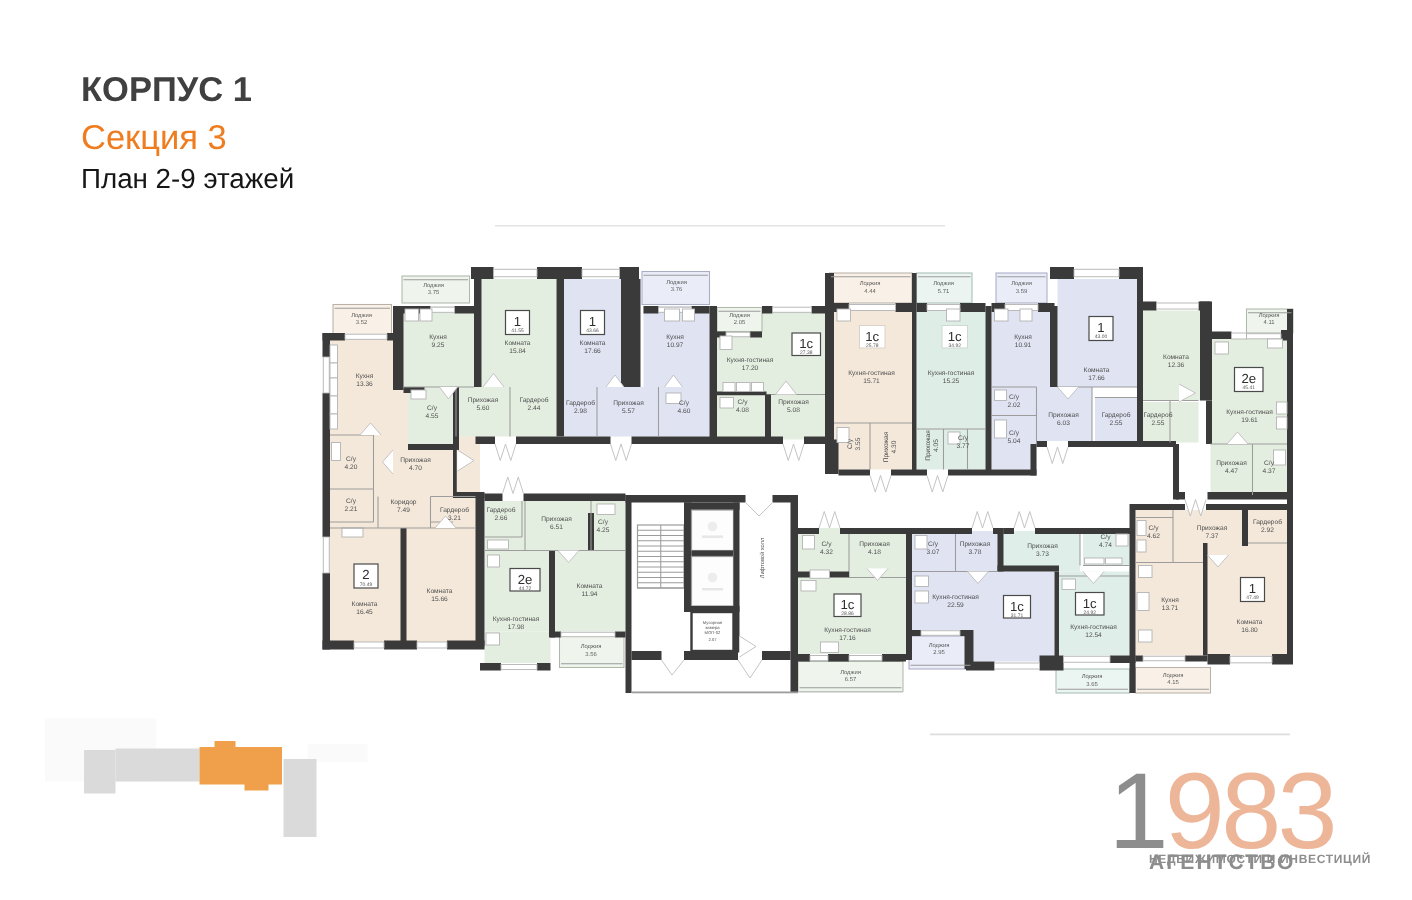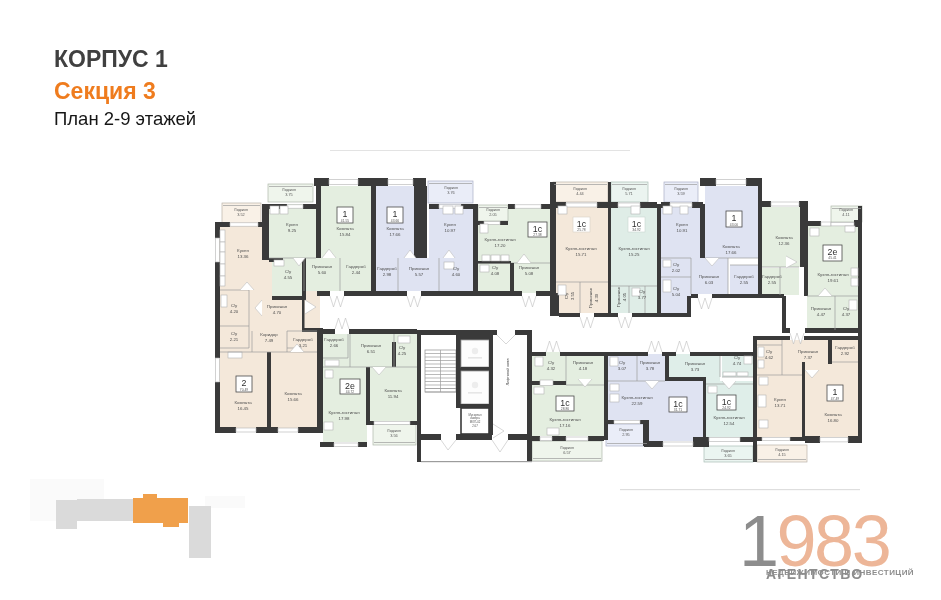--- a/index.html
+++ b/index.html
@@ -12,21 +12,21 @@
 .fx{stroke:#b3b3b3;stroke-width:0.6;fill:#fff}
 .dw{fill:#fff;stroke:#bdbdbd;stroke-width:0.6}
 .bx{fill:#fff;stroke:#4a4a4a;stroke-width:0.8}
 .ba{font-size:3.3px;fill:#555}
 </style>
 </head>
 <body>
 
 <div class="abs" style="left:54px;top:46px;font-size:23px;font-weight:bold;color:#404040">КОРПУС 1</div>
 
-<div class="abs" style="left:54px;top:78px;font-size:23px;font-weight:bold;color:#ef7c1e">Секция 3</div>
+<div class="abs" style="left:54px;top:78px;font-size:23px;font-weight:normal;color:#ef7c1e">Секция 3</div>
 
 <div class="abs" style="left:54px;top:108px;font-size:18.5px;font-weight:normal;color:#161616">План 2-9 этажей</div>
 
 <svg class="abs" style="left:0;top:0" width="941" height="600" viewBox="0 0 941 600">
 
 <g>
 <rect x="219" y="224" width="101" height="207" fill="#f4e8da"></rect>
 <rect x="262" y="206" width="58" height="30" fill="#f4e8da"></rect>
 </g>
 

